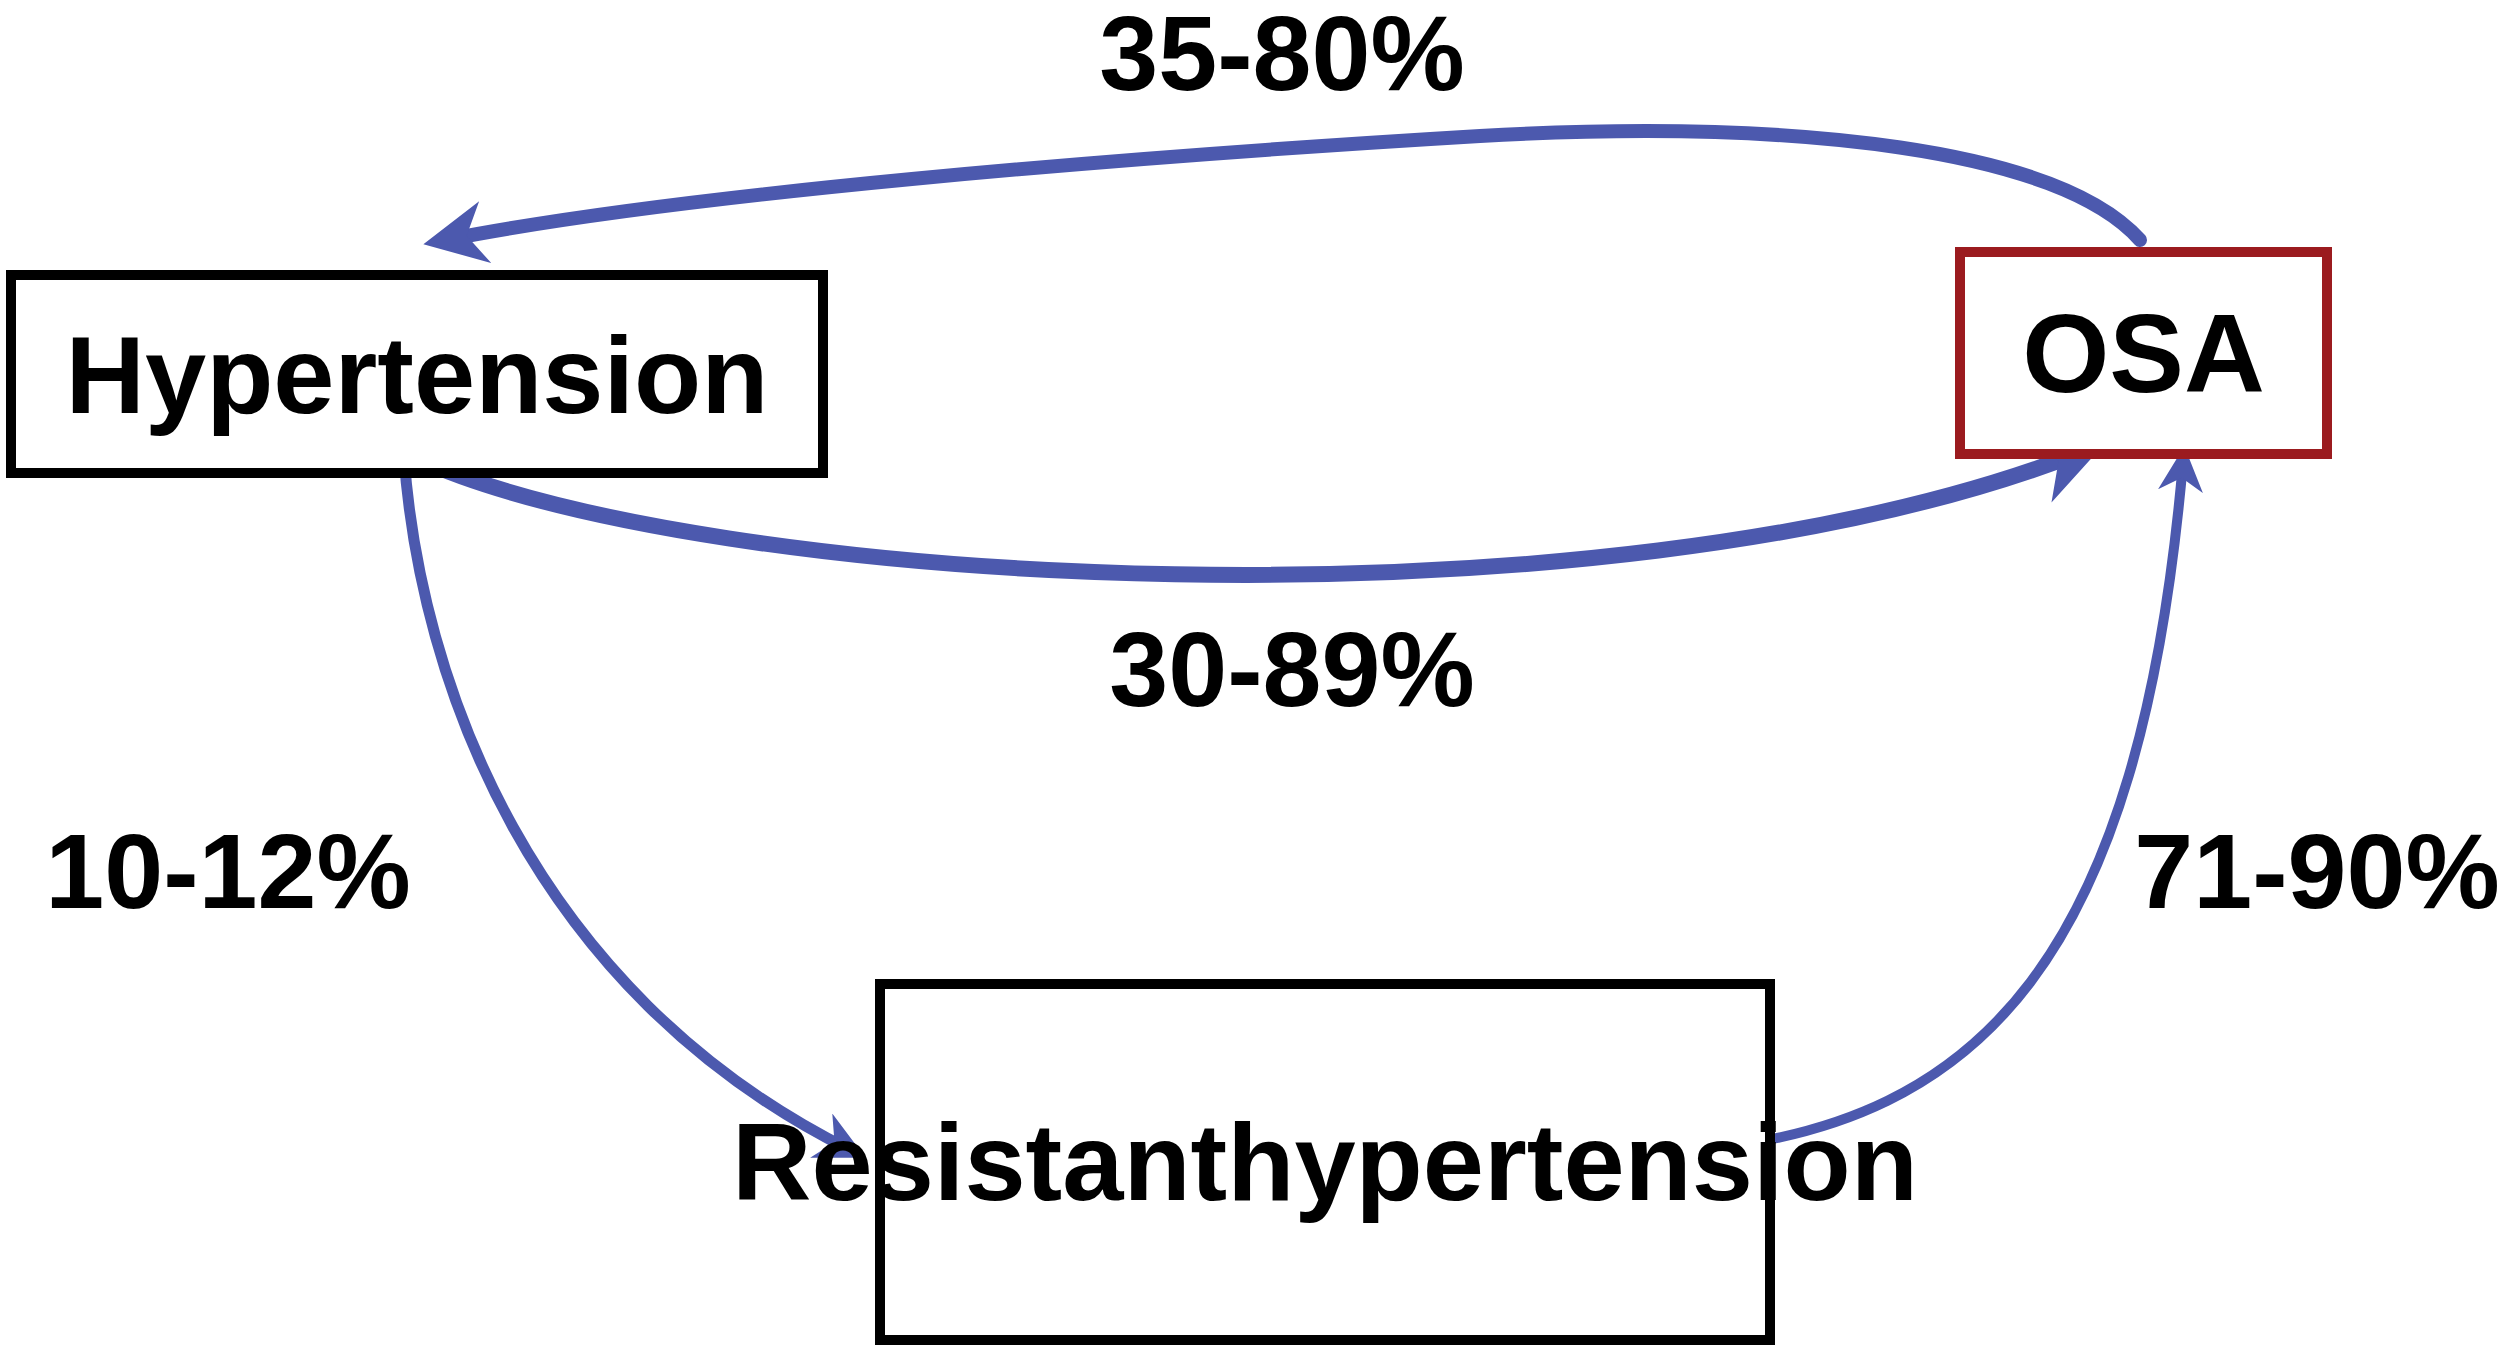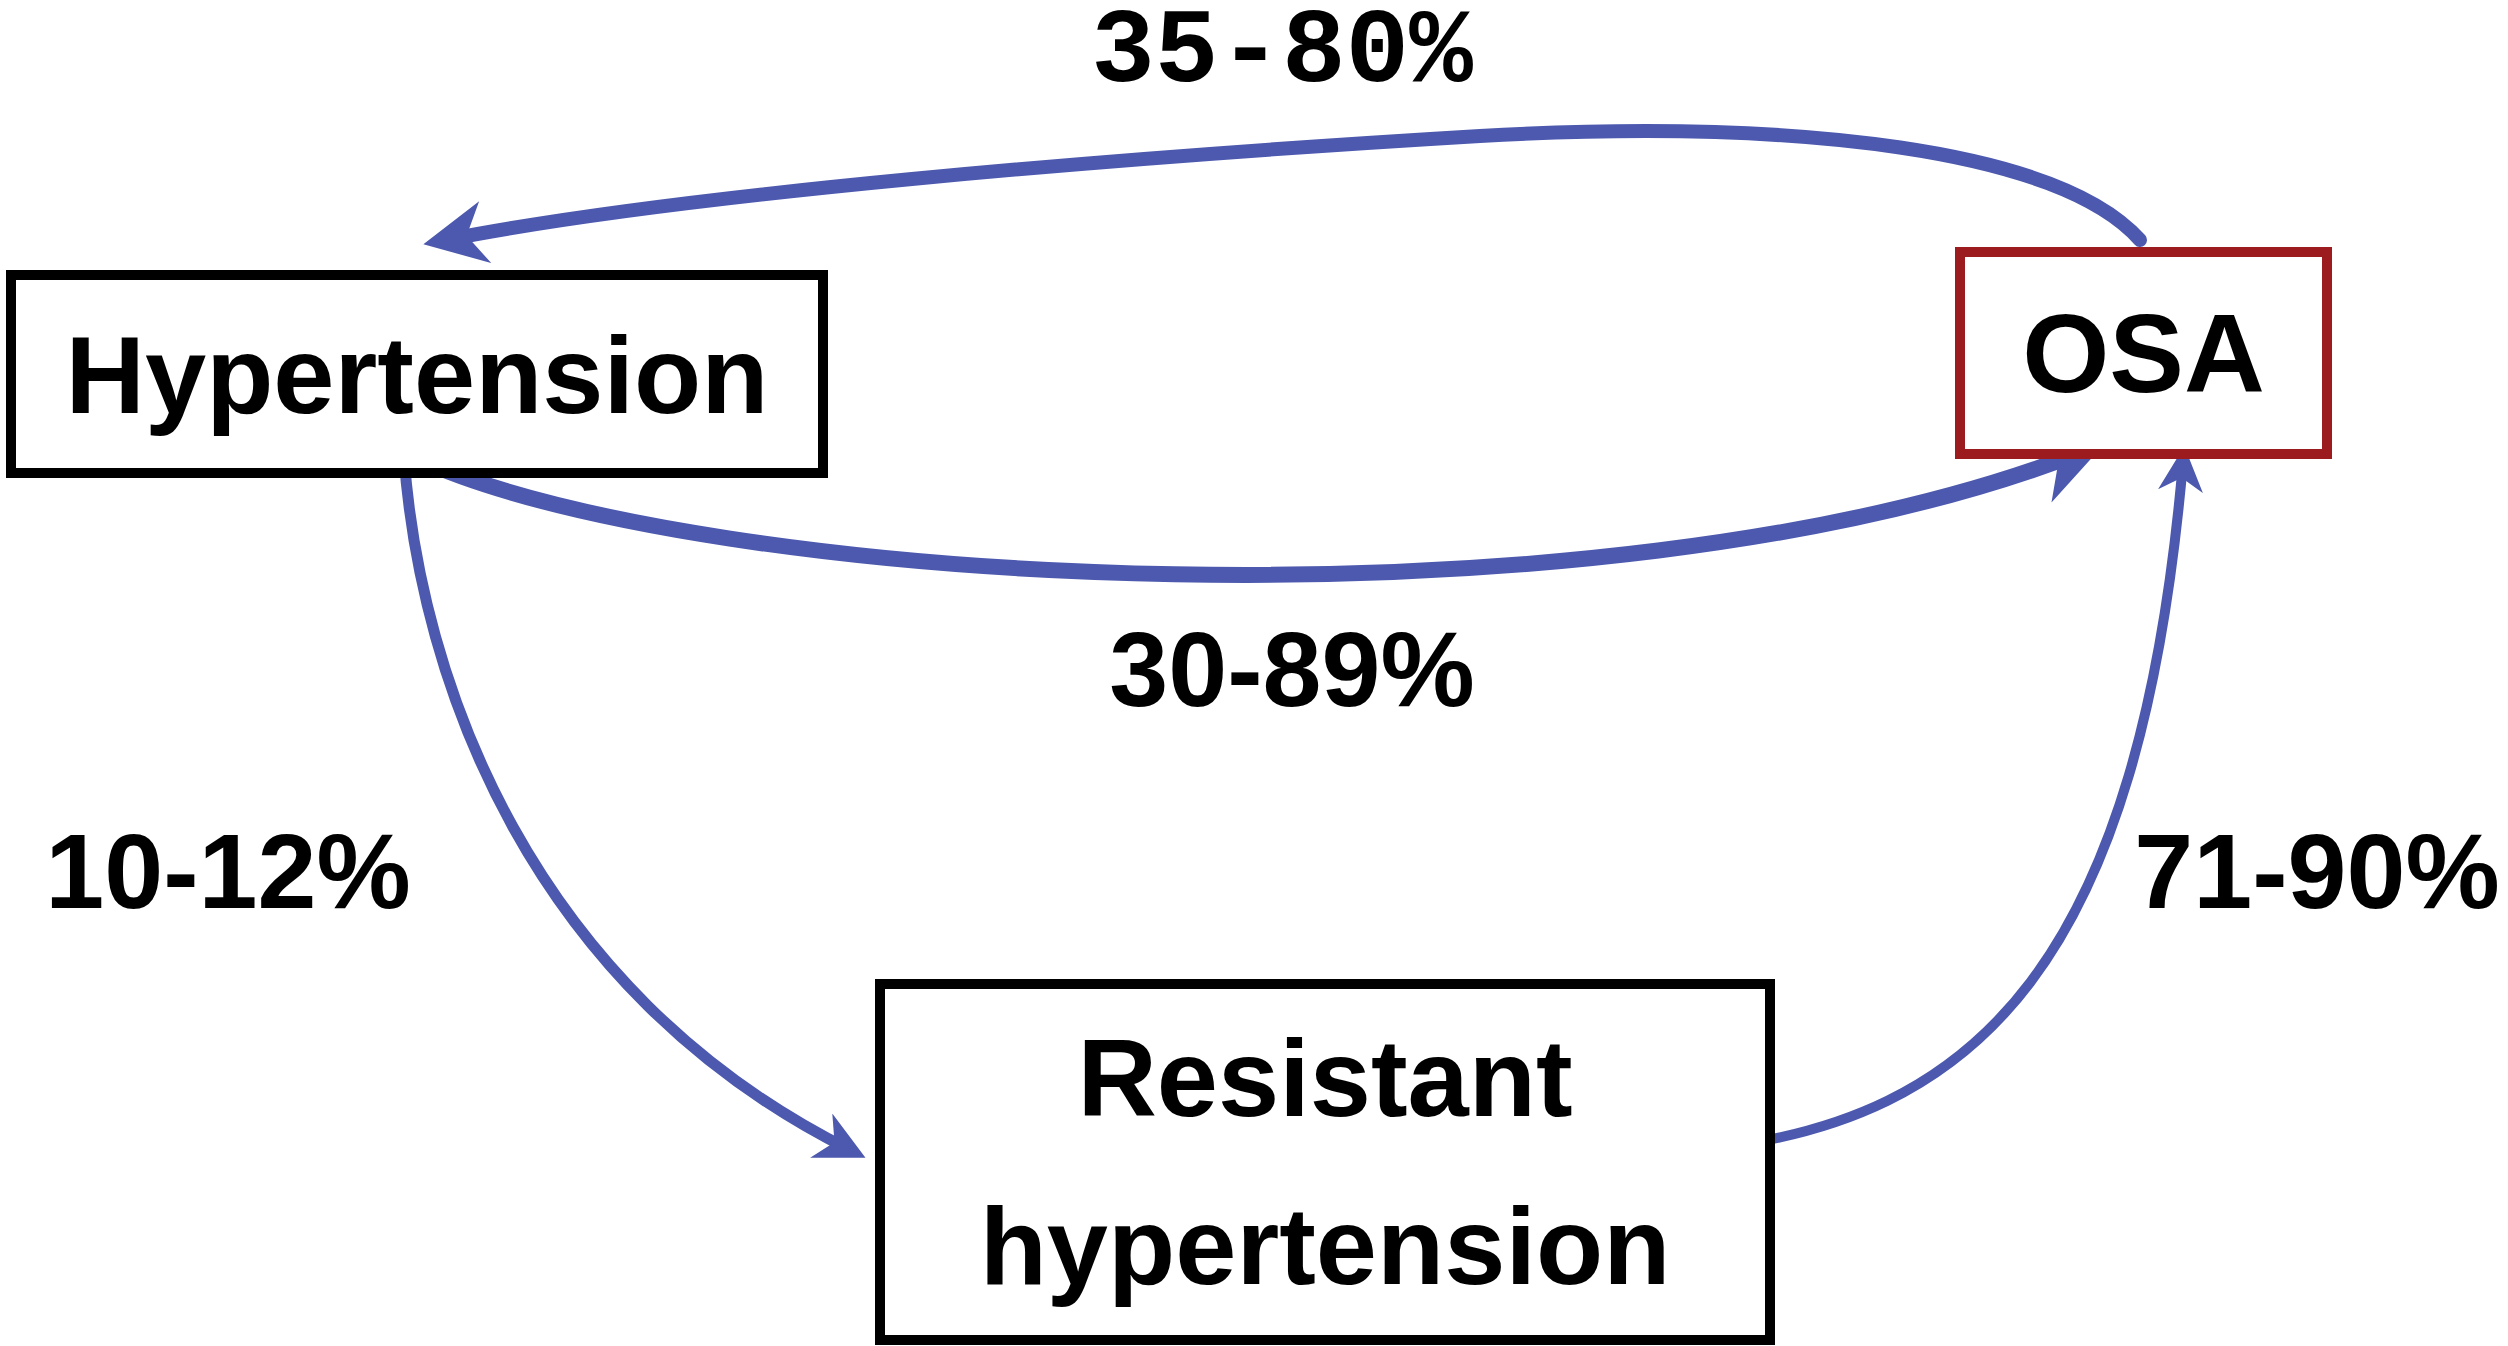--- a/index.html
+++ b/index.html
@@ -58,37 +58,37 @@
   .box-osa {
     left: 1955px; top: 231px;
     width: 377px; height: 212px;
     border-color: var(--osa-border);
     font-size: 112px;
   }
   .box-resistant {
     left: 875px; top: 963px;
     width: 900px; height: 366px;
     font-size: 110px;
-    flex-direction: column;
+    flex-direction: row;
   }
   .box-resistant .line {
     display: block;
     line-height: 168px;
   }
   .edge-label {
     position: absolute;
     width: 500px;
     text-align: center;
     color: var(--text);
     font-weight: bold;
     font-size: 106px;
     line-height: 106px;
     white-space: nowrap;
   }
-  .edge-label-top    { left: 1032px; top: 0px; font-family: Liberation Mono, monospace;   }
+  .edge-label-top    { left: 1032px; top: 0px;   }
   .edge-label-middle { left: 1042px; top: 616px; }
   .edge-label-left   { left: -22px;  top: 818px; }
   .edge-label-right  { left: 2067px; top: 818px; }
 </style>
 </head>
 <body>
 
 <div class="canvas">
 
   <svg class="arrows" viewBox="0 0 2508 1346" aria-hidden="true">

